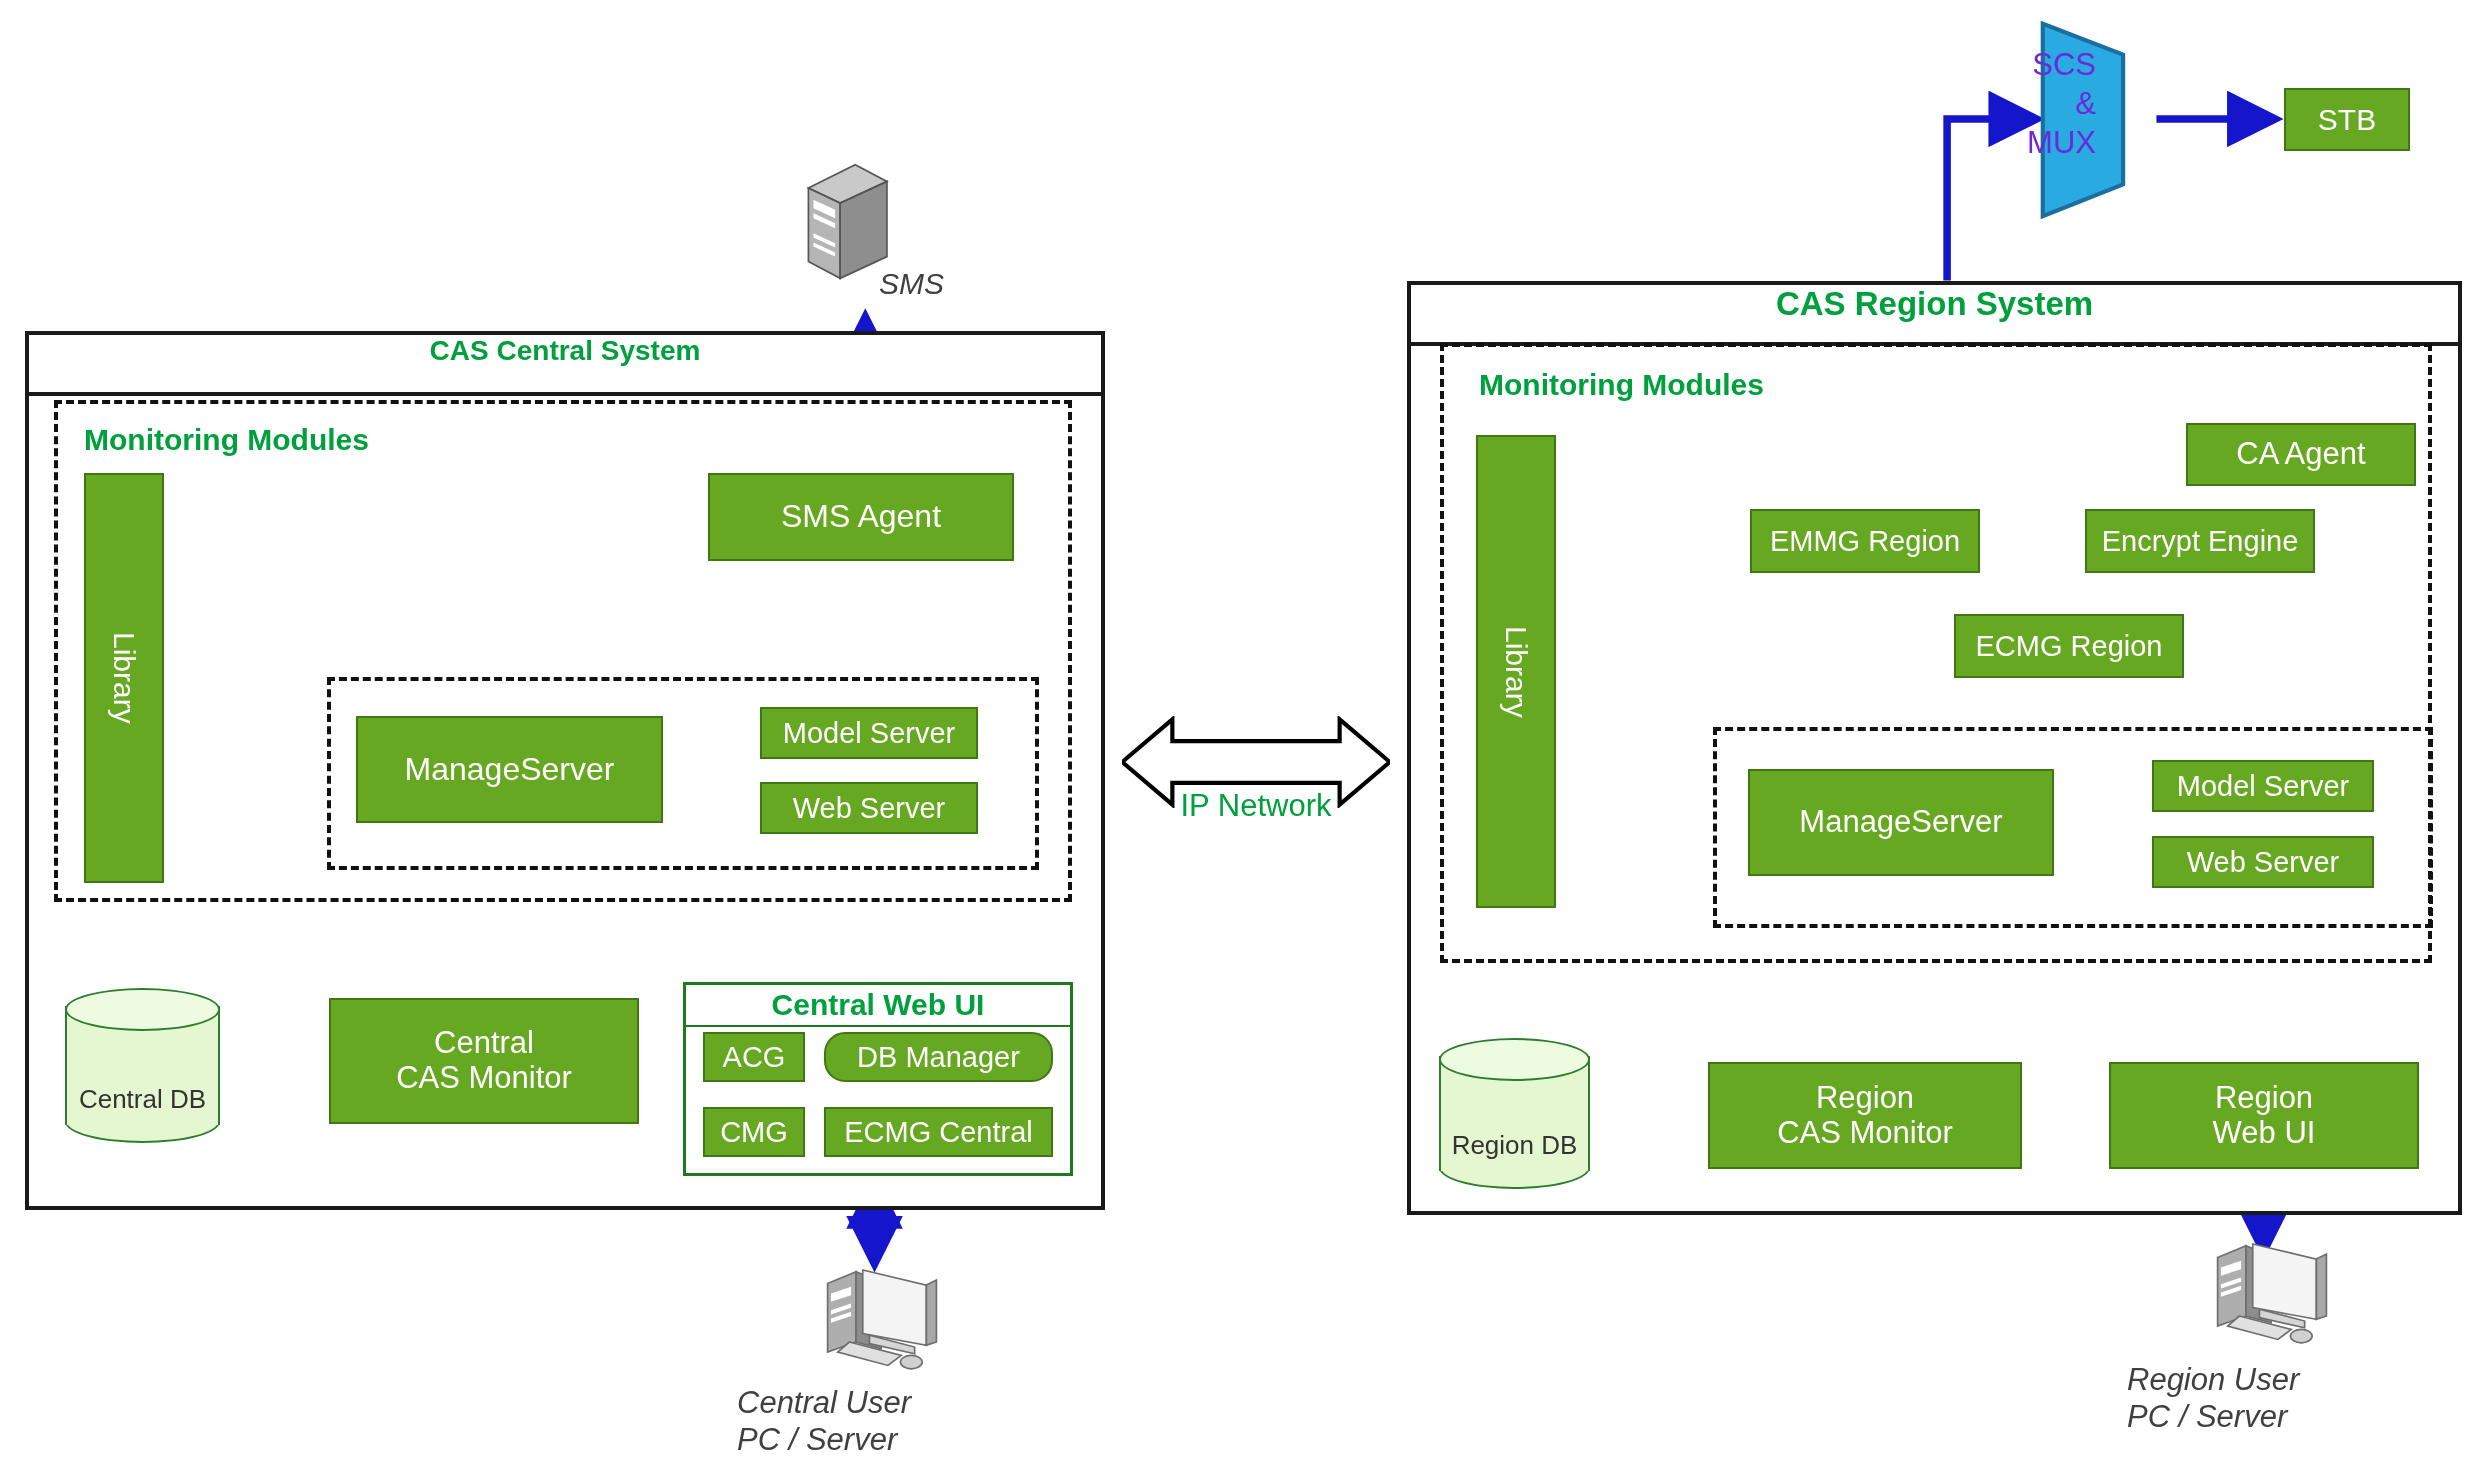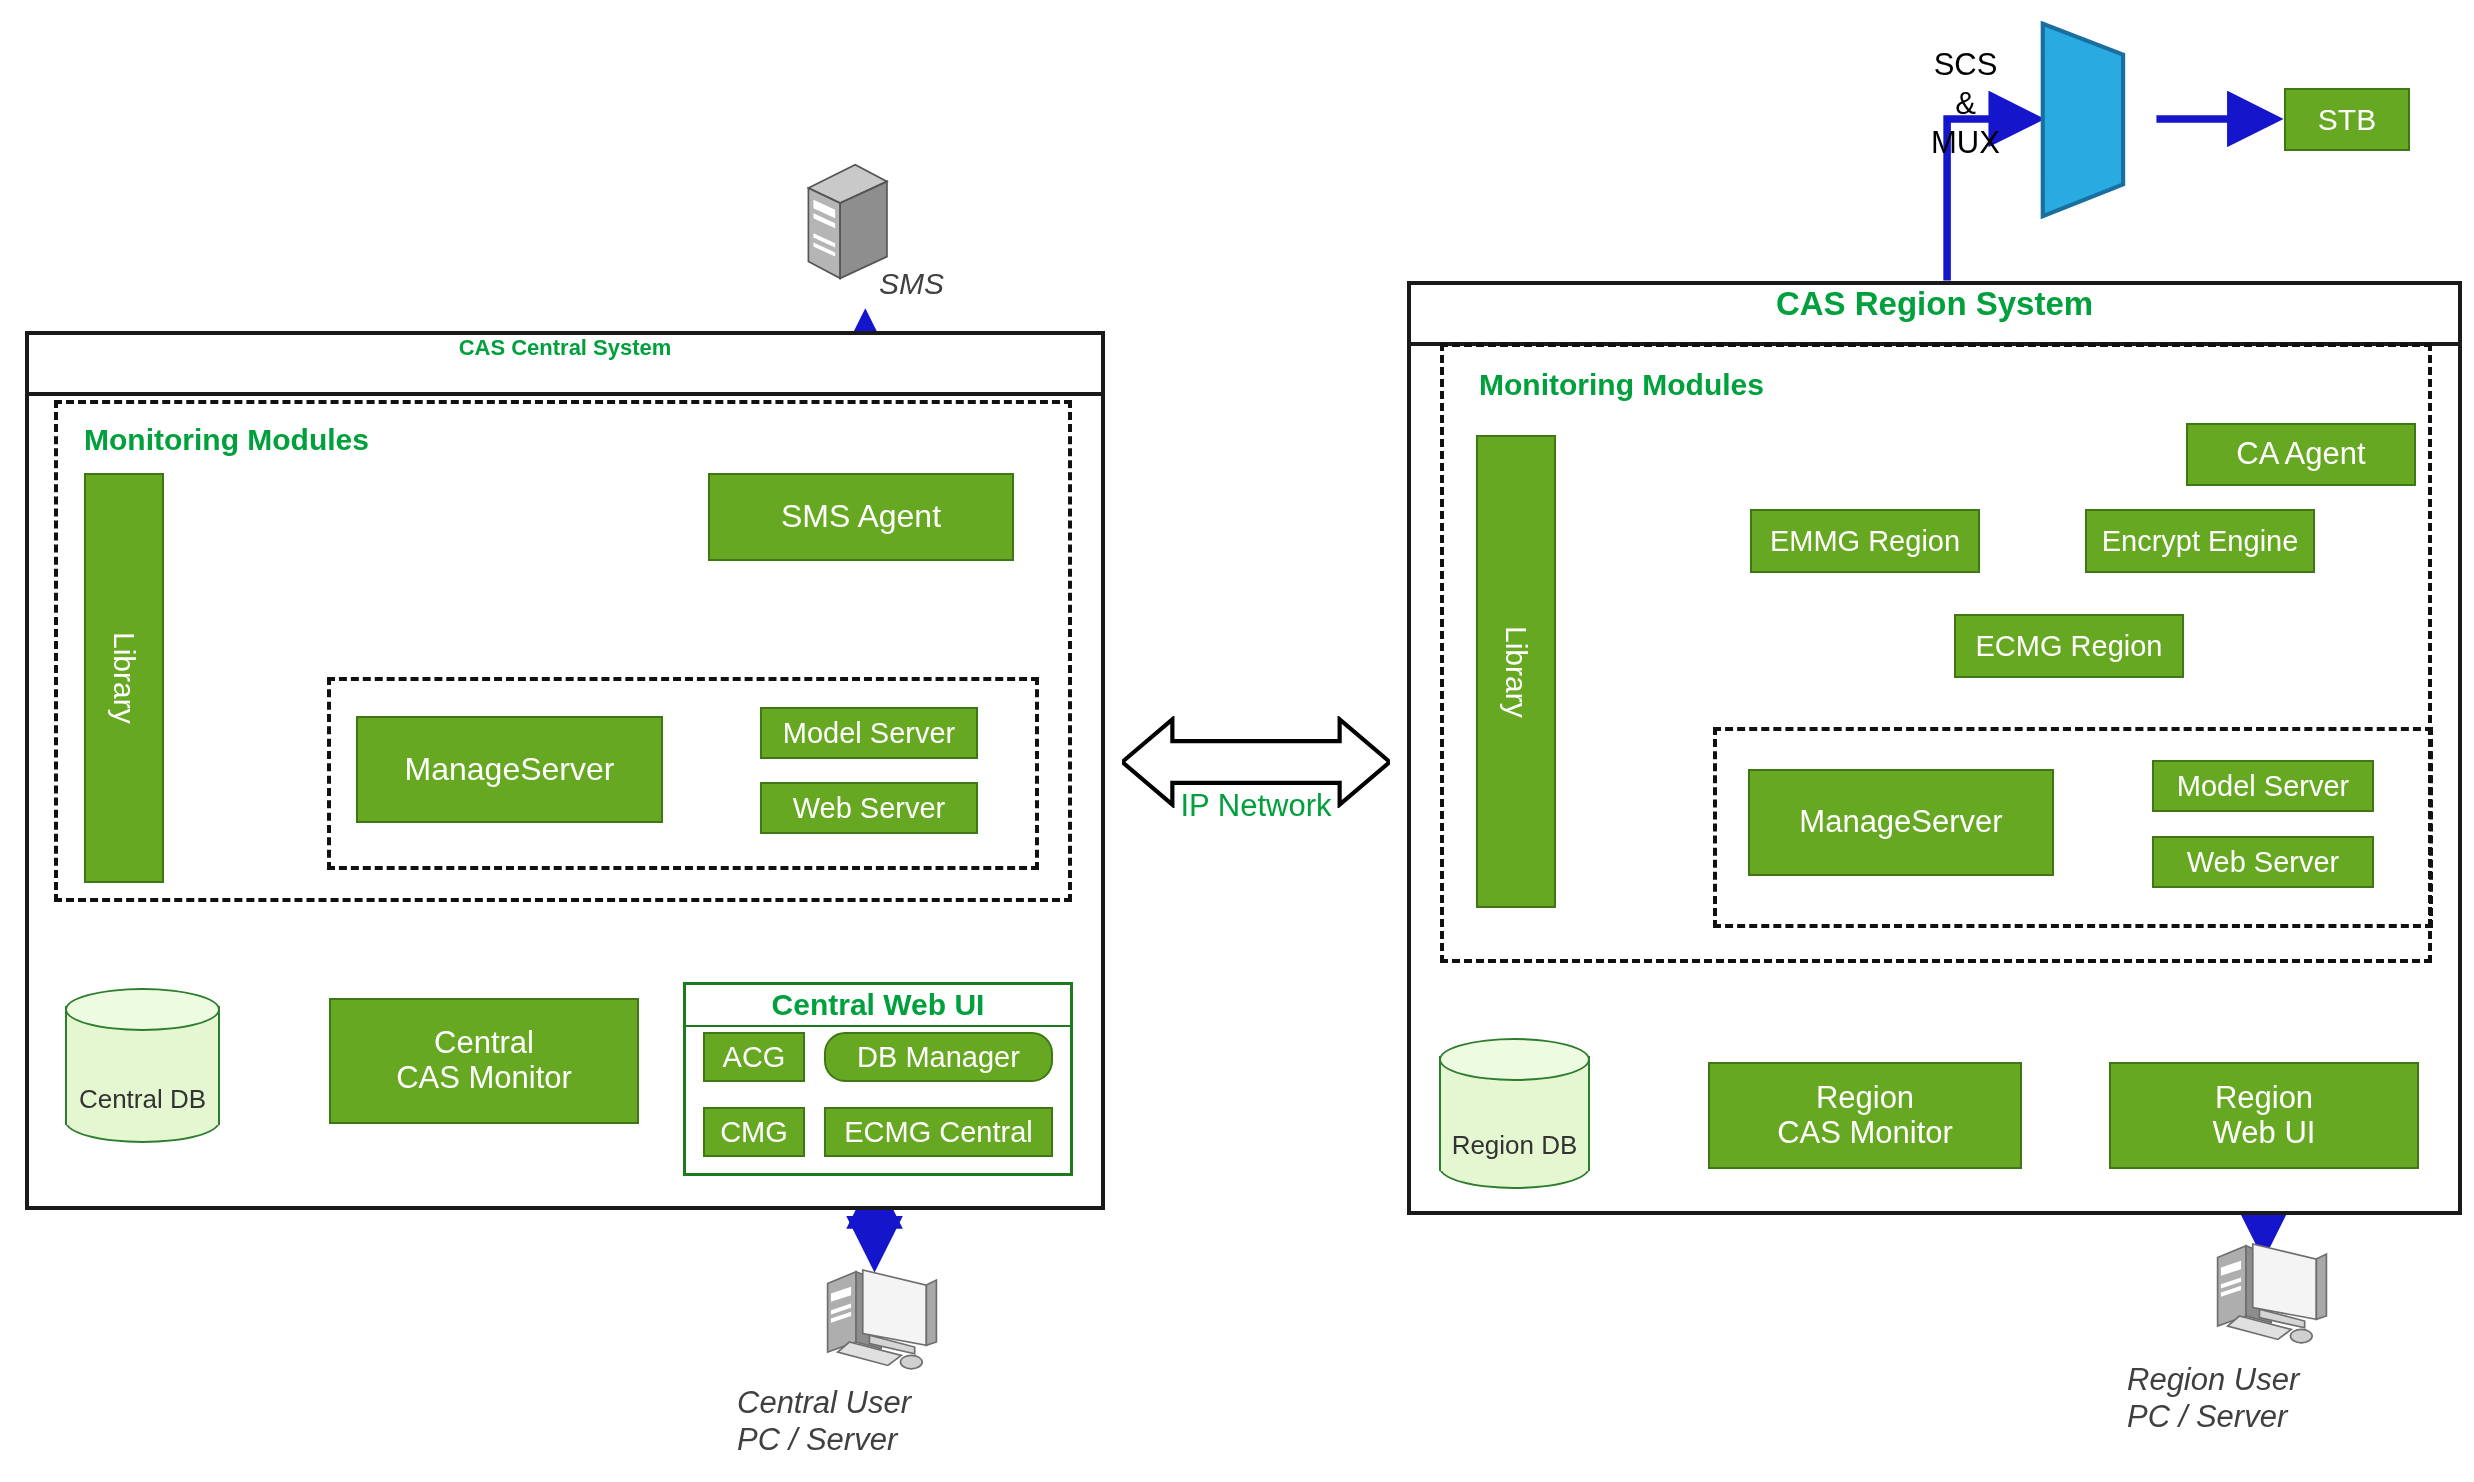--- a/index.html
+++ b/index.html
@@ -146,30 +146,30 @@
     <polygon points="16,44 42,56 42,66 16,54" fill="#fff"></polygon>
     <polygon points="16,60 42,72 42,78 16,66" fill="#fff"></polygon>
     <polygon points="16,84 42,96 42,101 16,89" fill="#fff"></polygon>
     <polygon points="16,95 42,107 42,112 16,100" fill="#fff"></polygon>
   </svg>
   <div class="abs bluelabel" style="left:879px;top:266px;font-size:30px;">SMS</div>
 
   <svg class="abs" style="left:2031px;top:17px;width:134px;height:205px;" viewBox="0 0 160 245">
     <polygon points="14,8 110,45 110,200 14,238" fill="#29ABE2" stroke="#1A6FA0" stroke-width="5"></polygon>
   </svg>
-  <div class="abs" style="left:1911px;top:46px;width:109px;color:#000000;text-align:center;font-size:31px;line-height:1.25;">
+  <div class="abs" style="left:1987px;top:46px;width:109px;color:#6d28d9;text-align:right;font-size:31px;line-height:1.25;">
     <div>SCS</div>
     <div>&amp;</div>
     <div>MUX</div>
   </div>
 
   <div class="abs gbox" style="left:2284px;top:88px;width:126px;height:63px;font-size:30px;">STB</div>
 
   <div class="abs syspanel" style="left:25px;top:331px;width:1080px;height:879px;">
-    <div class="sysheader" style="height:57px;font-size:22px;">
+    <div class="sysheader" style="height:57px;font-size:28px;">
       <span>CAS Central System</span>
     </div>
   </div>
 
   <div class="abs dashbox" style="left:54px;top:400px;width:1018px;height:502px;"></div>
   <div class="abs greenlabel" style="left:84px;top:423px;font-size:30px;">Monitoring Modules</div>
 
   <div class="abs gbox" style="left:84px;top:473px;width:80px;height:410px;">
     <span class="vtext" style="font-size:30px;">Library</span>
   </div>

